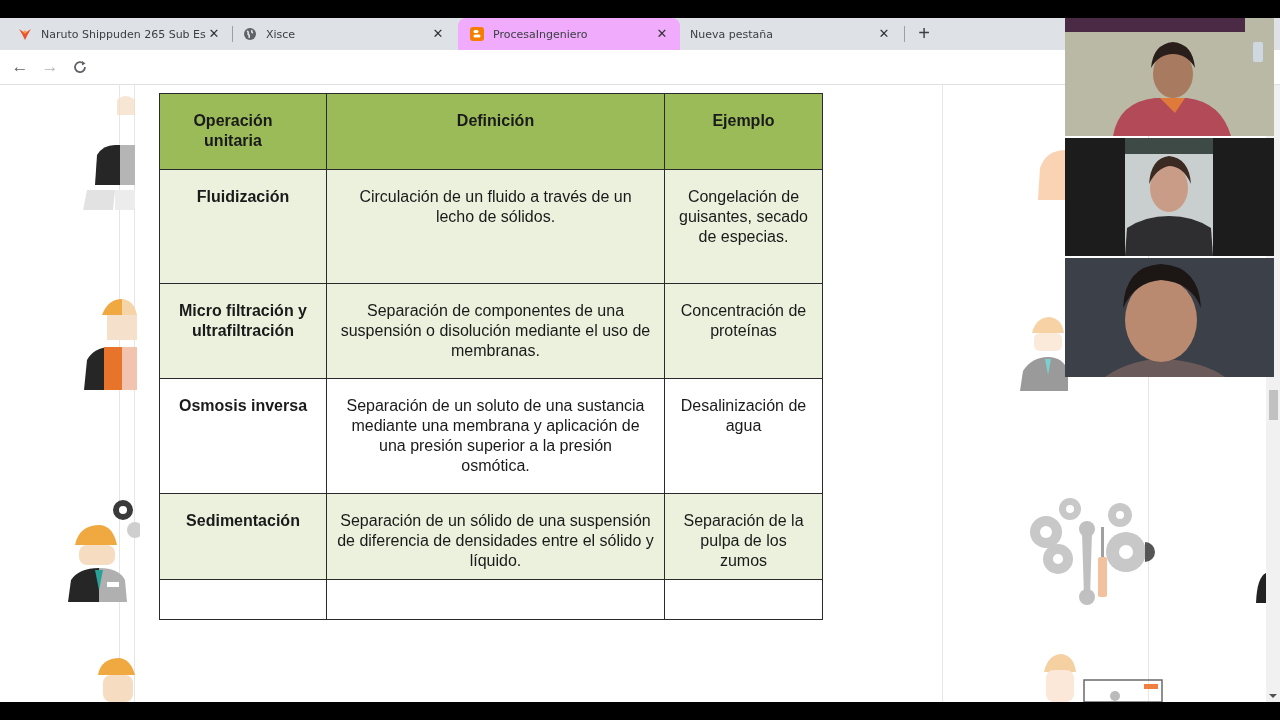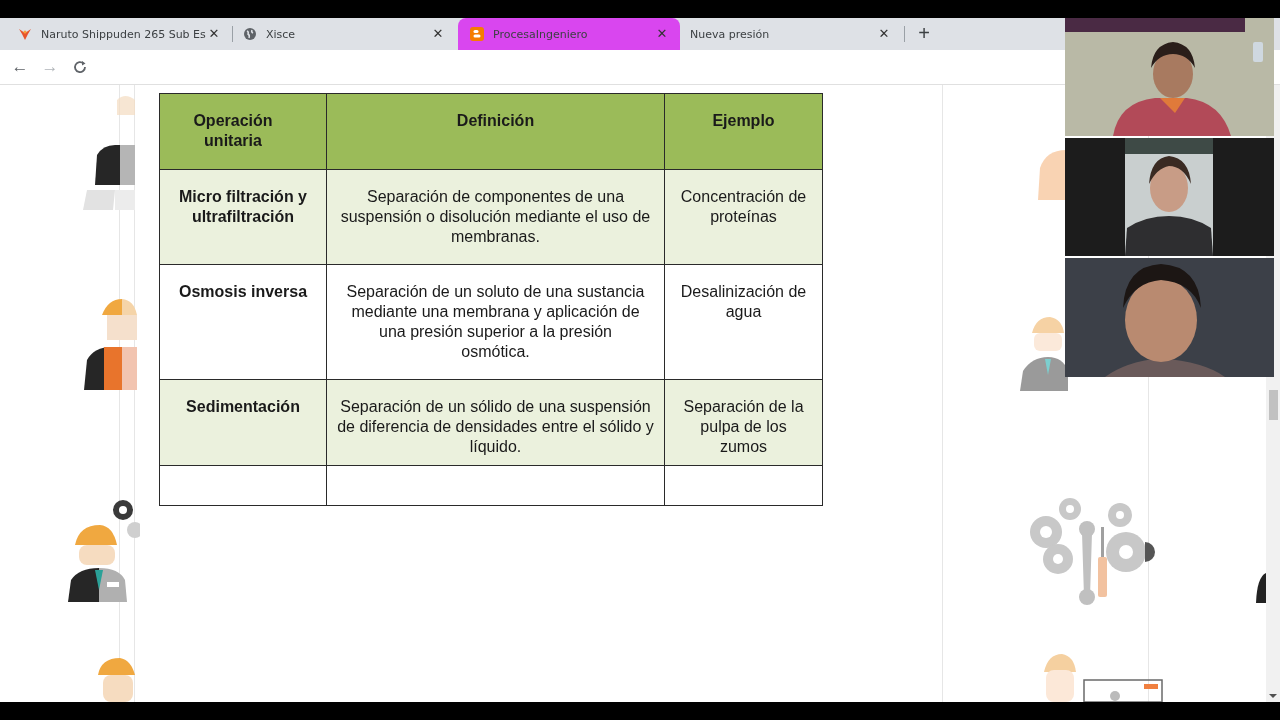--- a/index.html
+++ b/index.html
@@ -5,21 +5,21 @@
   * { box-sizing: border-box; margin: 0; padding: 0; }
   html, body { width: 1280px; height: 720px; overflow: hidden; background: #000; }
   body { position: relative; font-family: "Liberation Sans", sans-serif; }
 
   .top-black { position: absolute; left: 0; top: 0; width: 1280px; height: 18px; background: #000; }
   .bottom-black { position: absolute; left: 0; top: 702px; width: 1280px; height: 18px; background: #000; }
 
   
   .tabstrip { position: absolute; left: 0; top: 18px; width: 1280px; height: 32px; background: #dee1e6; }
   .tab { position: absolute; top: 0; height: 32px; display: flex; align-items: center; padding: 0 10px 0 18px; font-family: "DejaVu Sans", sans-serif; font-size: 11px; color: #3c4043; }
-  .tab.active { background: #d946ef; border-radius: 8px 8px 0 0; justify-content: space-between; }
+  .tab.active { background: #f0abfc; border-radius: 8px 8px 0 0; justify-content: space-between; }
   .tab .fav { width: 14px; height: 14px; margin-right: 9px; flex: none; display: flex; align-items: center; justify-content: center; }
   .tab .title { flex: 1; white-space: nowrap; overflow: hidden; }
   .tab .close { width: 16px; height: 16px; font-size: 13px; line-height: 16px; text-align: center; color: #333; flex: none; }
   .tab-sep { position: absolute; top: 8px; width: 1px; height: 16px; background: #9aa0a6; }
   .newtab { position: absolute; left: 914px; top: 6px; width: 20px; height: 20px; font-size: 20px; line-height: 18px; text-align: center; color: #3c4043; }
 
   .toolbar { position: absolute; left: 0; top: 50px; width: 1280px; height: 35px; background: #fff; border-bottom: 1px solid #e0e0e0; }
   .navbtn { position: absolute; top: 6px; width: 24px; height: 22px; font-size: 17px; line-height: 22px; text-align: center; color: #5f6368; }
   .omnibox { position: absolute; left: 102px; top: 4px; width: 1000px; height: 27px; background: #f1f3f4; border-radius: 14px; }
   .omnibox .lock { position: absolute; left: 12px; top: 8px; width: 8px; height: 9px; }
@@ -79,21 +79,21 @@
       <svg width="14" height="14" viewBox="0 0 14 14">
           <rect x="0" y="0" width="14" height="14" rx="3" fill="#f57d00"></rect>
           <rect x="3.5" y="3" width="5" height="3" rx="1.5" fill="#fff"></rect>
           <rect x="3.5" y="7.5" width="7" height="3" rx="1.5" fill="#fff"></rect>
         </svg>
     </span>
     <span class="title">ProcesaIngeniero</span>
     <span class="close">✕</span>
   </div>
   <div class="tab" style="left:680px;width:222px;padding-left:10px;">
-    <span class="title">Nueva presión</span>
+    <span class="title">Nueva pestaña</span>
     <span class="close">✕</span>
   </div>
   <div class="tab-sep" style="left:904px;"></div>
   <div class="newtab">+</div>
 </div>
 
 <div class="toolbar">
   <div class="navbtn" style="left:8px;">
     <span>←</span>
   </div>
@@ -194,20 +194,25 @@
         <col style="width:158px">
       </colgroup>
     <thead>
       <tr>
         <th style="padding-right:28px;">Operación unitaria</th>
         <th>Definición</th>
         <th>Ejemplo</th>
       </tr>
     </thead>
     <tbody>
+      <tr class="shaded" style="height:114px;">
+        <td class="op">Fluidización</td>
+        <td style="padding-left:16px;padding-right:16px;">Circulación de un fluido a través de un lecho de sólidos.</td>
+        <td style="padding-left:14px;padding-right:14px;">Congelación de guisantes, secado de especias.</td>
+      </tr>
       <tr class="shaded" style="height:95px;">
         <td class="op" style="padding-left:4px;padding-right:4px;">Micro filtración y ultrafiltración</td>
         <td style="padding-left:10px;padding-right:10px;margin-top:28px;">Separación de componentes de una suspensión o disolución mediante el uso de membranas.</td>
         <td style="padding-left:6px;padding-right:6px;">Concentración de proteínas</td>
       </tr>
       <tr class="plain" style="height:115px;">
         <td class="op" style="padding-left:4px;padding-right:4px;">Osmosis inversa</td>
         <td style="padding-left:16px;padding-right:16px;">Separación de un soluto de una sustancia mediante una membrana y aplicación de una presión superior a la presión osmótica.</td>
         <td style="padding-left:6px;padding-right:6px;">Desalinización de agua</td>
       </tr>

